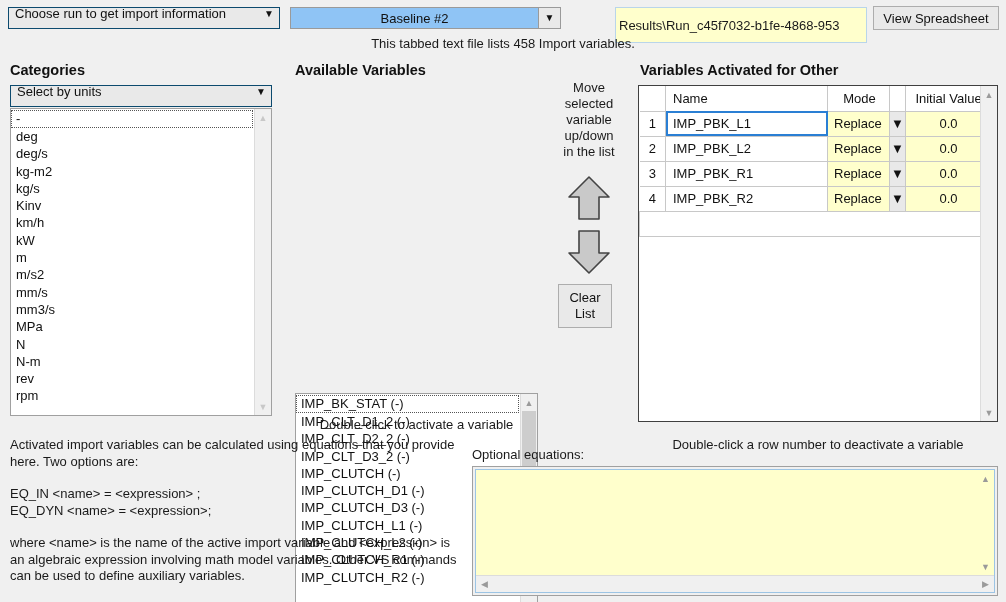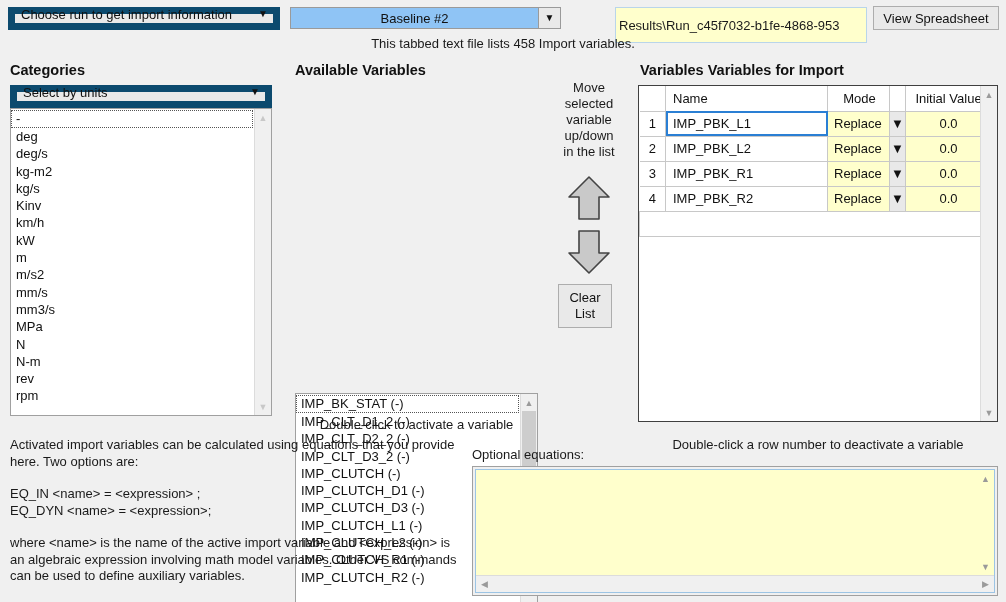--- a/index.html
+++ b/index.html
@@ -12,21 +12,21 @@
     color: #1a1a1a;
     overflow: hidden;
   }
   #root { position: relative; width: 1006px; height: 602px; background: #f0f0f0; }
 
   
   .abs { position: absolute; }
 
   .combo {
     background: #e9e9e9;
-    border: 7px solid #0c4a6e;
+    border: 1px solid #0c4a6e;
     display: flex; align-items: center;
     height: 22px;
     padding: 0 2px 9px 6px;
     font-size: 13px;
     color: #111;
     cursor: default;
     user-select: none;
   }
   .combo .combo-text { flex: 1; white-space: nowrap; overflow: hidden; }
   .combo .caret {
@@ -309,21 +309,21 @@
         <polygon points="23,45 43,25 33,25 33,3 13,3 13,25 3,25" fill="#c9c9c9" stroke="#444" stroke-width="1.6" stroke-linejoin="round"></polygon>
       </svg>
     </div>
   </div>
 
   <div class="btn abs" style="left:558px; top:284px; width:54px; height:44px; flex-direction:column; line-height:16px;">
     <span>Clear</span>
     <span>List</span>
   </div>
 
-  <div class="section-title abs" style="left:640px; top:62px;">Variables Variables for Import</div>
+  <div class="section-title abs" style="left:640px; top:62px;">Variables Activated for Other</div>
 
   <div class="tablebox abs" style="left:638px; top:85px; width:360px; height:337px;">
     <div class="tbl-main">
       <table class="grid">
         <thead>
           <tr>
             <th class="col-num"></th>
             <th class="col-name name-h">Name</th>
             <th class="col-mode" style="background:#fff; text-align:center;">Mode</th>
             <th class="col-modebtn" style="background:#fff;"></th>

